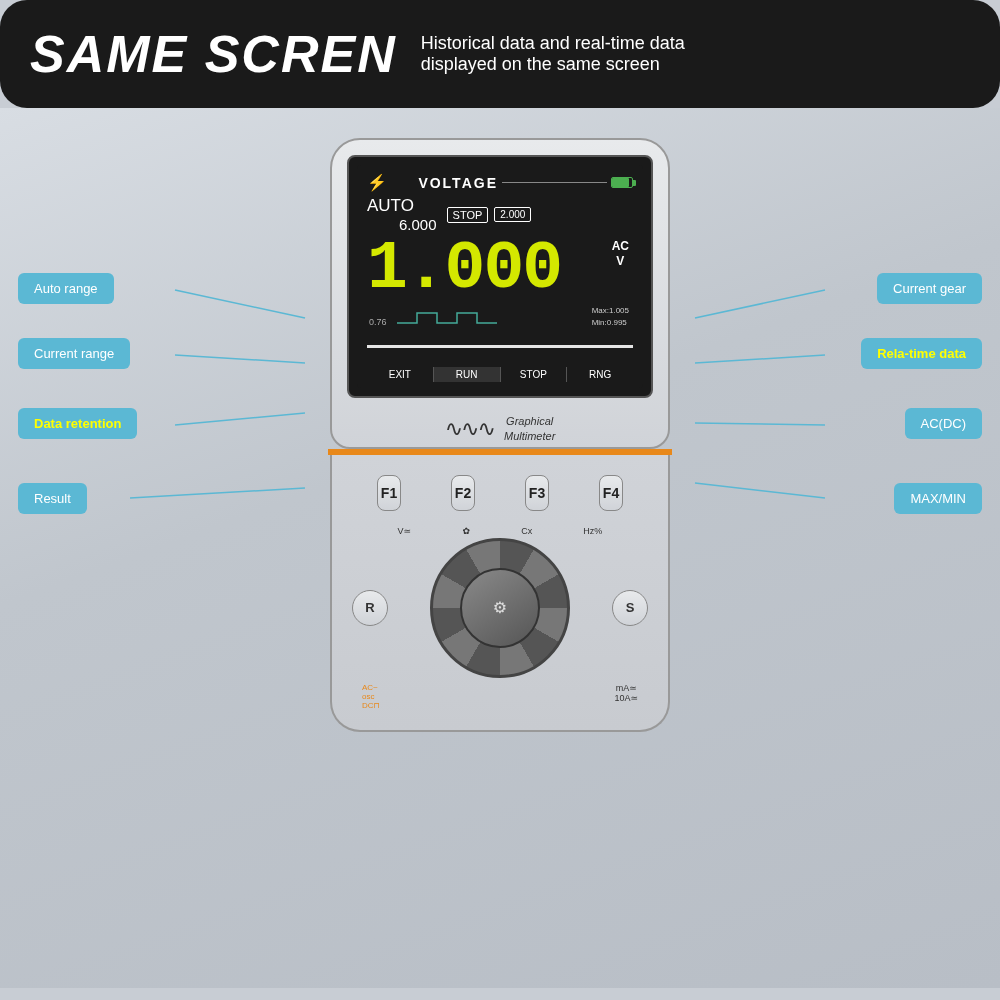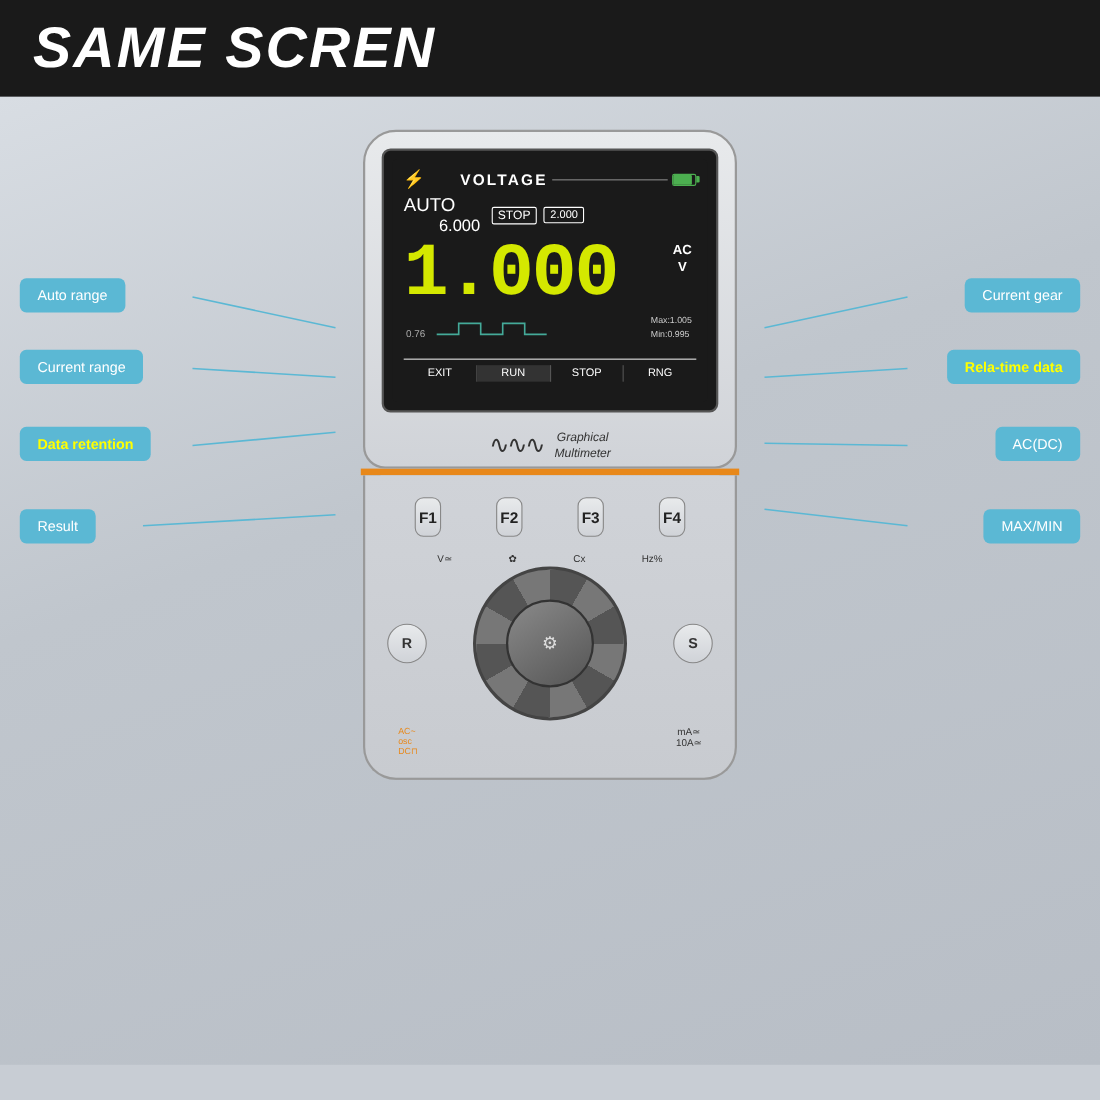--- a/index.html
+++ b/index.html
@@ -8,24 +8,25 @@
       height: 1000px;
       overflow: hidden;
       background: #c8cdd4;
       font-family: Arial, sans-serif;
     }
 
     
     .header {
       background: #1a1a1a;
       width: 100%;
-      padding: 18px 30px;
+      padding: 28px 30px;
       display: flex;
       align-items: center;
       gap: 24px;
+      border-radius: 27px;
     }
     .header-title-big {
       font-size: 52px;
       font-weight: 900;
       font-style: italic;
       color: white;
       letter-spacing: 2px;
       line-height: 1;
     }
 
@@ -187,22 +188,22 @@
       font-weight: bold;
       line-height: 1.2;
       text-align: center;
     }
 
     
     .screen-bottom-btns {
       display: flex;
       gap: 0;
       margin-top: 2px;
-      border-top: 1px solid #e5e5e5;
-      padding-top: 5px;
+      border-top: 3px solid #e5e5e5;
+      padding-top: 19px;
       justify-content: space-between;
     }
     .screen-btn {
       color: white;
       font-size: 10px;
       padding: 2px 6px;
       border-right: 1px solid #555;
       flex: 1;
       text-align: center;
     }
@@ -354,20 +355,24 @@
       border-radius: 6px;
       font-weight: 500;
       white-space: nowrap;
     }
   </style>
 </head>
 <body>
 
 <div class="header">
   <span class="header-title-big">SAME SCREN</span>
+  <div>
+    <div style="font-size:18px;color:white;">Historical data and real-time data</div>
+    <div style="font-size:18px;color:white;">displayed on the same screen</div>
+  </div>
 </div>
 
 <div class="main">
 
   <div class="annotation" style="left:18px; top:165px;">Auto range</div>
 
   <div class="annotation" style="left:18px; top:230px;">Current range</div>
 
   <div class="annotation" style="left:18px; top:300px; background:#5bb8d4; color:#ffff00; font-weight:bold;">Data retention</div>
 

